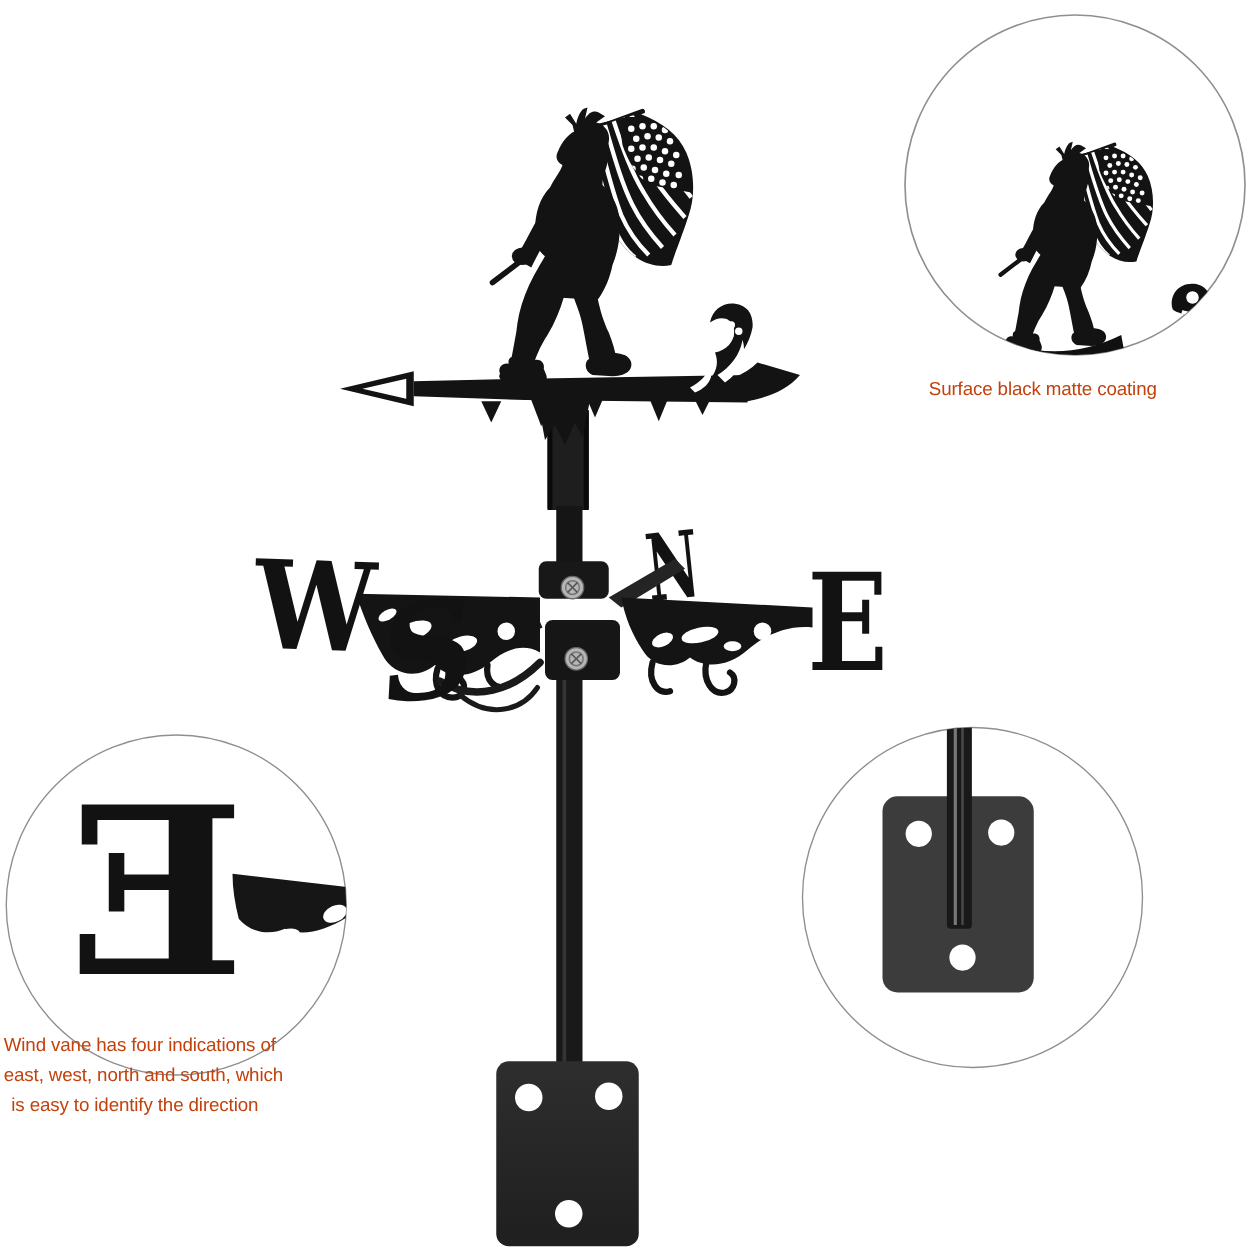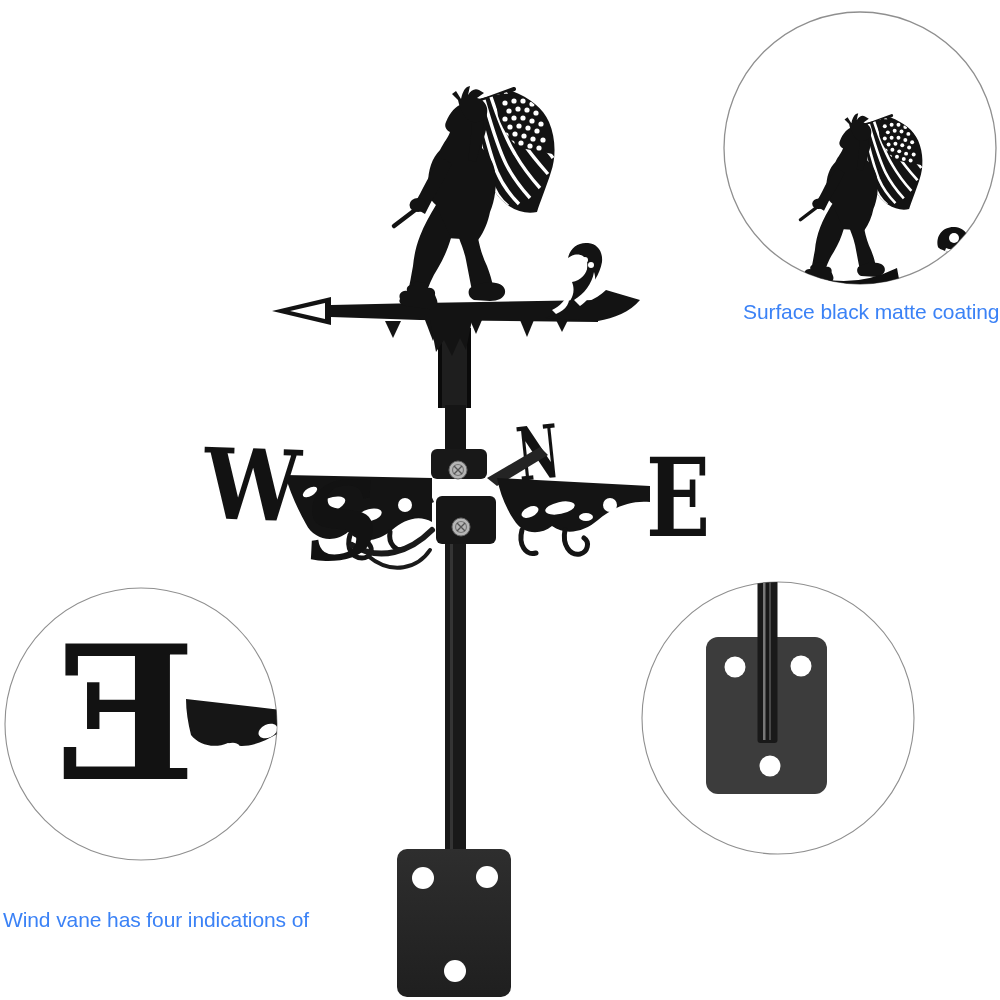--- a/index.html
+++ b/index.html
@@ -1,21 +1,21 @@
 <!DOCTYPE html>
 <html><head>
 <meta charset="utf-8">
 <style>
   html,body{margin:0;padding:0;background:#fff;}
   body{width:1000px;height:1000px;position:relative;overflow:hidden;
        font-family:"Liberation Sans",sans-serif;}
-  .caption{position:absolute;color:#3b82f6;font-size:21px;letter-spacing:-0.1px;}
+  .caption{position:absolute;color:#c2410c;font-size:15px;letter-spacing:-0.1px;}
   .caption div{white-space:nowrap;}
   #cap-coating{left:743px;top:299px;line-height:26px;}
-  #cap-directions{left:3px;top:908px;line-height:24px;}
+  #cap-directions{left:3px;top:825px;line-height:24px;}
   #cap-holes{left:637px;top:863px;line-height:26px;}
   #cap-holes .l2{margin-left:9px;}
   #cap-directions .l3{margin-left:6px;}
   svg{position:absolute;left:0;top:0;}
   .dir-letter{font-family:"DejaVu Serif",serif;font-weight:bold;fill:#121212;}
 </style>
 </head>
 <body>
 
 <svg width="1000" height="1000" viewBox="0 0 1000 1000">
@@ -269,16 +269,18 @@
     </g>
   </g>
 </svg>
 
 <div class="caption" id="cap-coating">
   <div class="l1">Surface black matte coating</div>
 </div>
 
 <div class="caption" id="cap-directions">
   <div class="l1">Wind vane has four indications of</div>
+  <div class="l2">east, west, north and south, which</div>
+  <div class="l3">is easy to identify the direction</div>
 </div>
 
 <div class="caption" id="cap-holes">
 </div>
 
 </body></html>

